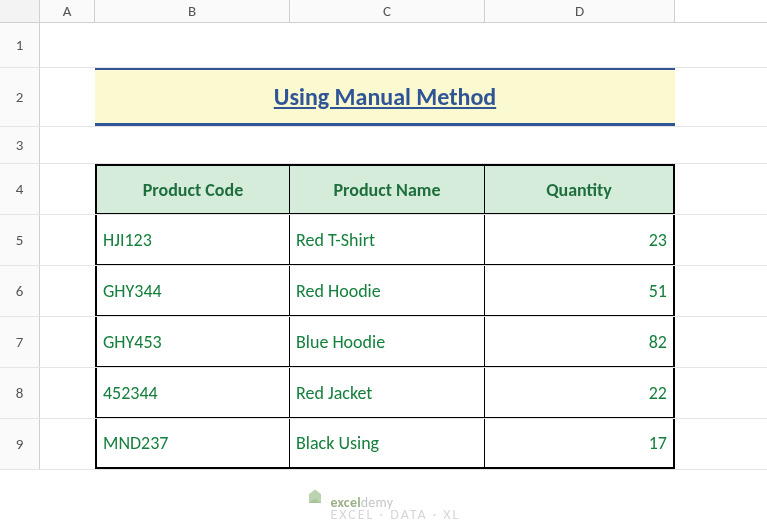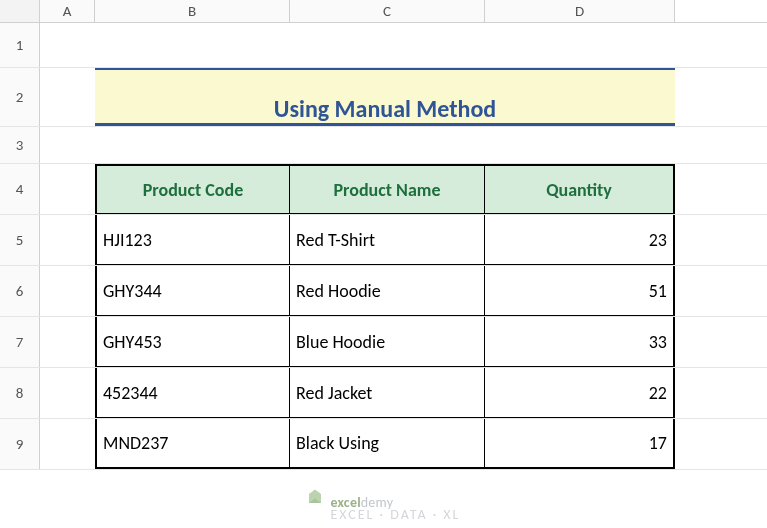--- a/index.html
+++ b/index.html
@@ -75,38 +75,39 @@
   .r8 { height: 50px; }
   .r9 { height: 50px; }
 
   .title-band {
     background: #fbf9cf;
     border-top: 2px solid #2f5597;
     border-bottom: 3px solid #2f5597;
     width: 580px;
     height: 100%;
     display: flex;
-    align-items: flex-end;
+    align-items: center;
     justify-content: center;
     font-size: 24px;
     font-weight: bold;
     color: #2f5597;
     box-sizing: border-box;
+    text-decoration: underline;
   }
   .tbl-head {
     background: #d4ecd9;
     text-align: center;
     justify-content: center;
     font-weight: bold;
     color: #1f6f3e;
     font-size: 18px;
   }
   .tbl-cell {
     background: #fff;
-    color: #000000;
+    color: #15803d;
     font-size: 18px;
   }
   .num { justify-content: flex-end; }
   .bL { border-left: 2px solid #000; }
   .bR { border-right: 2px solid #000; }
   .bT { border-top: 2px solid #000; }
   .bB { border-bottom: 2px solid #000; }
   .bIr { border-right: 1.5px solid #000; }
   .bIb { border-bottom: 1.5px solid #000; }
 
@@ -191,21 +192,21 @@
     <div class="cell col-B tbl-cell bL bIr bIb">GHY344</div>
     <div class="cell col-C tbl-cell bIr bIb">Red Hoodie</div>
     <div class="cell col-D tbl-cell num bR bIb">51</div>
   </div>
 
   <div class="row r7">
     <div class="row-label">7</div>
     <div class="cell col-A"></div>
     <div class="cell col-B tbl-cell bL bIr bIb">GHY453</div>
     <div class="cell col-C tbl-cell bIr bIb">Blue Hoodie</div>
-    <div class="cell col-D tbl-cell num bR bIb">33</div>
+    <div class="cell col-D tbl-cell num bR bIb">82</div>
   </div>
 
   <div class="row r8">
     <div class="row-label">8</div>
     <div class="cell col-A"></div>
     <div class="cell col-B tbl-cell bL bIr bIb">452344</div>
     <div class="cell col-C tbl-cell bIr bIb">Red Jacket</div>
     <div class="cell col-D tbl-cell num bR bIb">22</div>
   </div>
 

